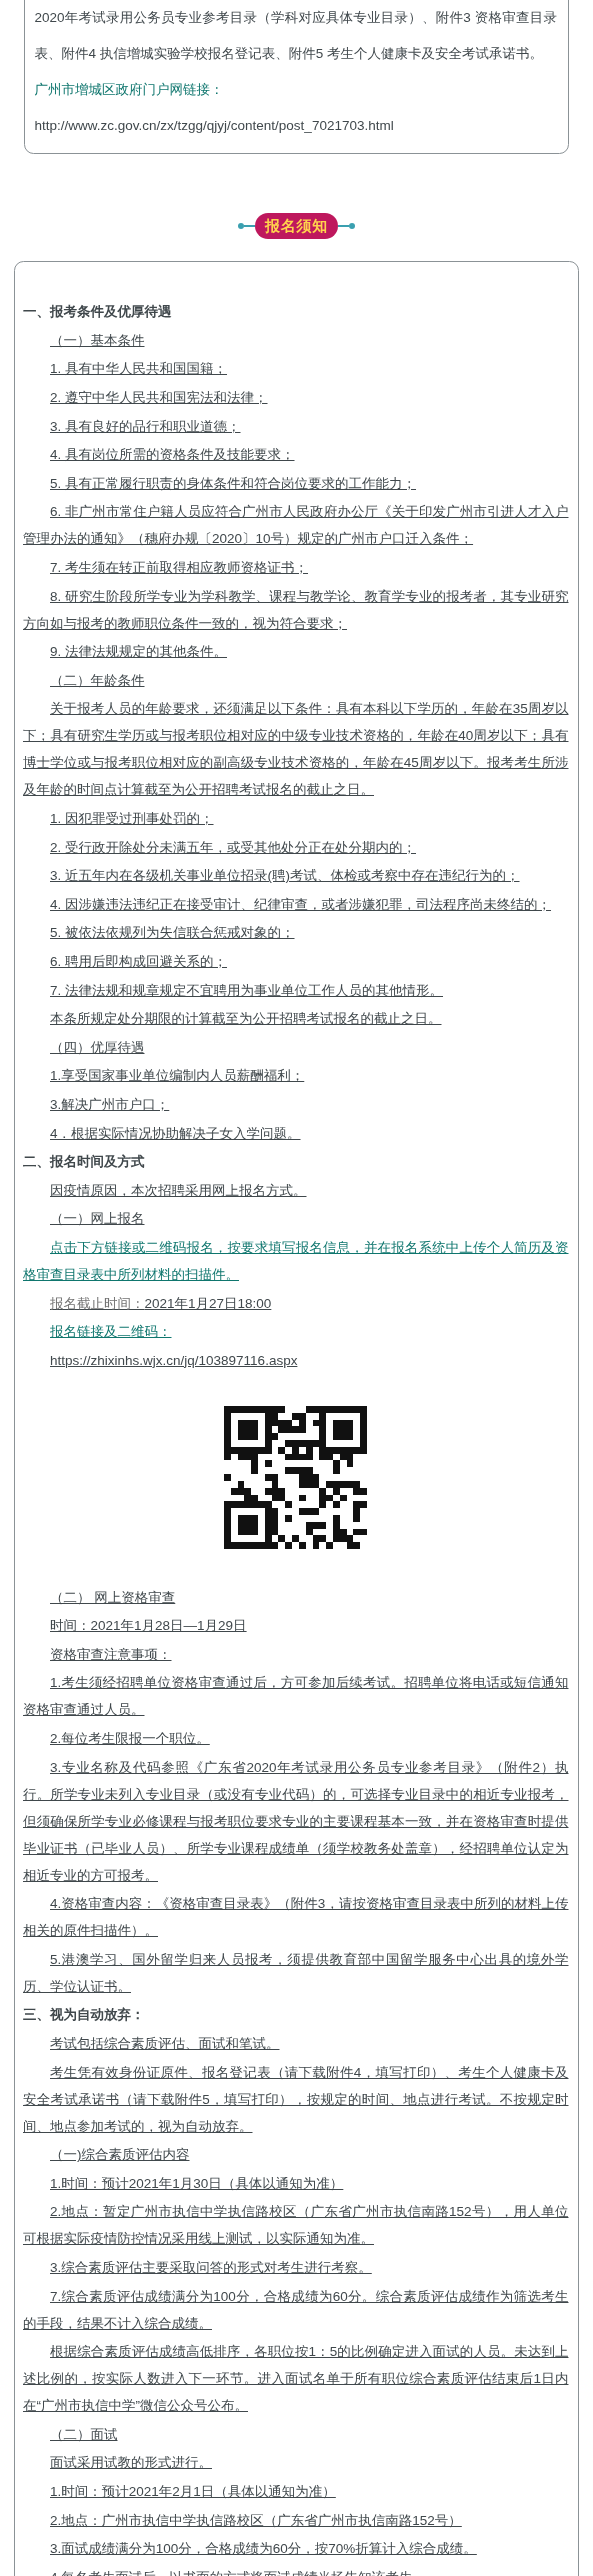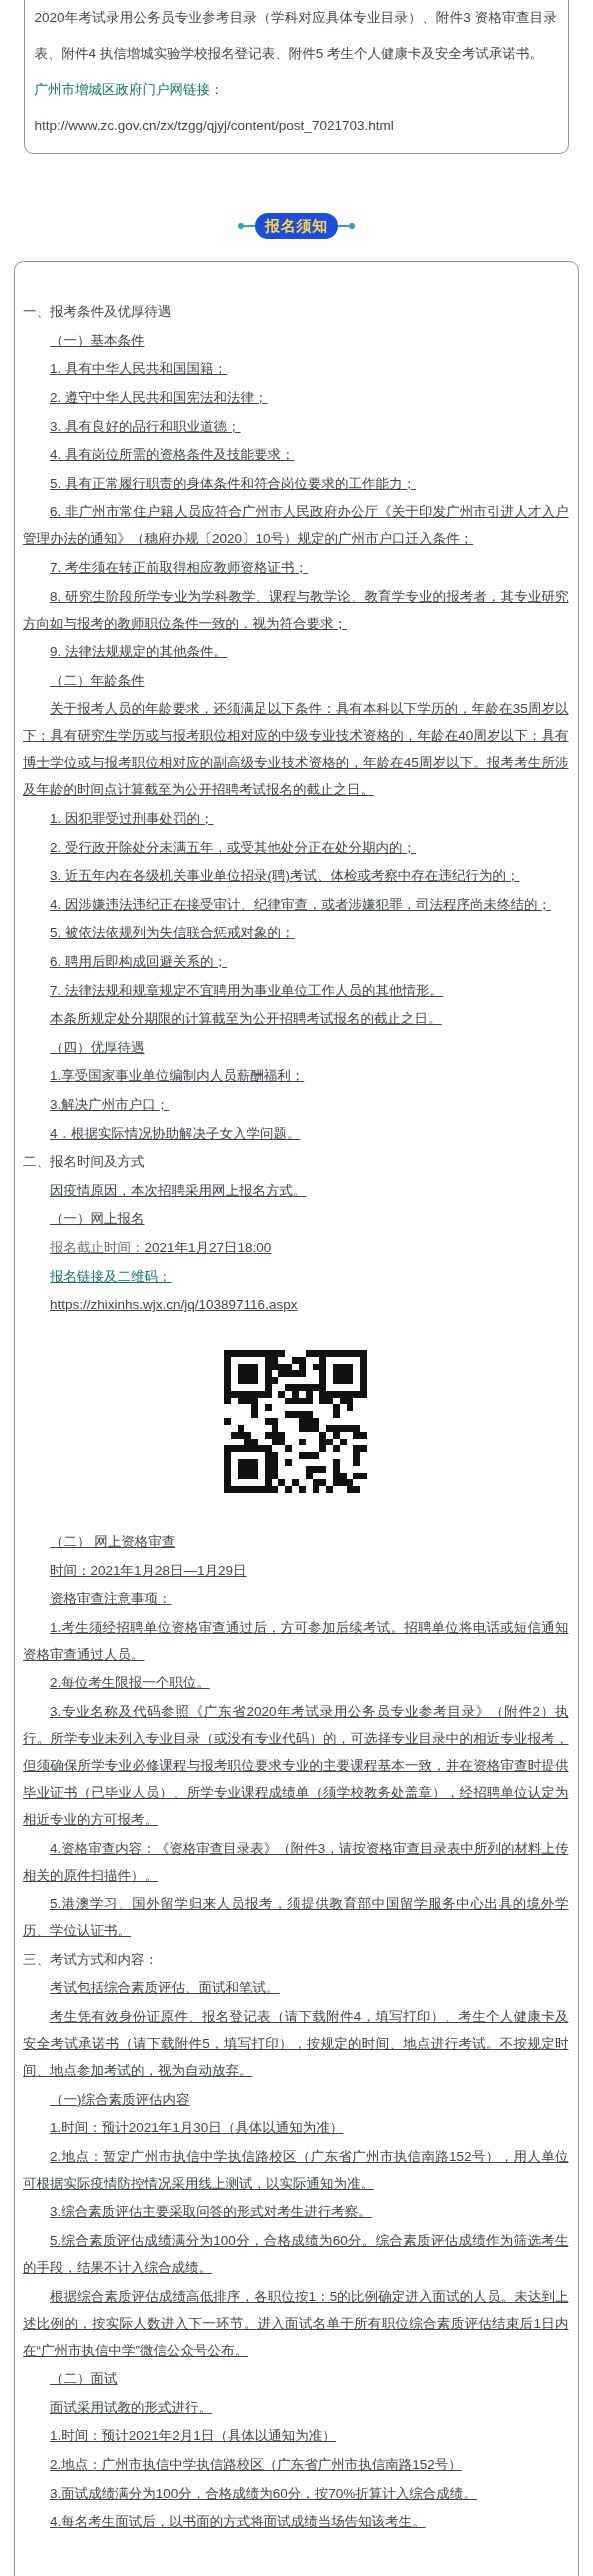--- a/index.html
+++ b/index.html
@@ -17,32 +17,32 @@
     padding:20.6px 11px 9.5px 9.5px;
   }
   #intro-card p{margin:0;line-height:36px;text-align:justify;}
   #notice-card{
     width:565px;margin:22px auto 0 auto;
     padding:36px 9.5px 48px 8px;
   }
   #notice-card p{margin:0 0 1.6px 0;line-height:27px;text-align:justify;}
   .para{text-indent:2em;text-decoration:underline;}
   .noindent{text-indent:0;}
-  .sec-h{font-weight:normal;text-indent:0;}
+  .sec-h{font-weight:bold;text-indent:0;}
   .red{color:#0f766e;}
   .red-part{color:#737373;}
   
   .badge-row{
     margin-top:59px;margin-bottom:0;
     display:flex;align-items:center;justify-content:center;
   }
   .badge-dot{width:6.3px;height:6.3px;border-radius:50%;background:#3ba0b0;}
   .badge-dash{width:10.3px;height:1.6px;background:#3ba0b0;}
   .badge-pill{
-    background:#1d4ed8;color:#ffd34d;font-weight:bold;font-size:15px;
+    background:#be185d;color:#ffd34d;font-weight:bold;font-size:15px;
     padding:3.2px 10.3px 4px 10.3px;border-radius:14.3px;letter-spacing:0.8px;
     line-height:19px;
   }
   
   .qr-wrap{
     width:143px;height:143px;margin:32px auto 35px auto;
   }
   .qr-wrap svg{width:100%;height:100%;display:block;}
 </style>
 </head>
@@ -84,20 +84,21 @@
     <p class="para ">6. 聘用后即构成回避关系的；</p>
     <p class="para ">7. 法律法规和规章规定不宜聘用为事业单位工作人员的其他情形。</p>
     <p class="para ">本条所规定处分期限的计算截至为公开招聘考试报名的截止之日。</p>
     <p class="para ">（四）优厚待遇</p>
     <p class="para ">1.享受国家事业单位编制内人员薪酬福利；</p>
     <p class="para ">3.解决广州市户口；</p>
     <p class="para ">4．根据实际情况协助解决子女入学问题。</p>
     <p class="sec-h">二、报名时间及方式</p>
     <p class="para ">因疫情原因，本次招聘采用网上报名方式。</p>
     <p class="para ">（一）网上报名</p>
+    <p class="para red">点击下方链接或二维码报名，按要求填写报名信息，并在报名系统中上传个人简历及资格审查目录表中所列材料的扫描件。</p>
     <p class="para"><span class="red-part">报名截止时间：</span><span>2021年1月27日18:00</span></p>
     <p class="para red">报名链接及二维码：</p>
     <p class="para ">https://zhixinhs.wjx.cn/jq/103897116.aspx</p>
     <div class="qr-wrap">
       <svg viewBox="0 0 21 21" shape-rendering="crispEdges">
         <rect x="0" y="0" width="1" height="1" fill="#111111"></rect>
         <rect x="1" y="0" width="1" height="1" fill="#111111"></rect>
         <rect x="2" y="0" width="1" height="1" fill="#111111"></rect>
         <rect x="3" y="0" width="1" height="1" fill="#111111"></rect>
         <rect x="4" y="0" width="1" height="1" fill="#111111"></rect>
@@ -318,28 +319,28 @@
       </svg>
     </div>
     <p class="para ">（二）  网上资格审查</p>
     <p class="para ">时间：2021年1月28日—1月29日</p>
     <p class="para ">资格审查注意事项：</p>
     <p class="para ">1.考生须经招聘单位资格审查通过后，方可参加后续考试。招聘单位将电话或短信通知资格审查通过人员。</p>
     <p class="para ">2.每位考生限报一个职位。</p>
     <p class="para ">3.专业名称及代码参照《广东省2020年考试录用公务员专业参考目录》（附件2）执行。所学专业未列入专业目录（或没有专业代码）的，可选择专业目录中的相近专业报考，但须确保所学专业必修课程与报考职位要求专业的主要课程基本一致，并在资格审查时提供毕业证书（已毕业人员）、所学专业课程成绩单（须学校教务处盖章），经招聘单位认定为相近专业的方可报考。</p>
     <p class="para ">4.资格审查内容：《资格审查目录表》（附件3，请按资格审查目录表中所列的材料上传相关的原件扫描件）。</p>
     <p class="para ">5.港澳学习、国外留学归来人员报考，须提供教育部中国留学服务中心出具的境外学历、学位认证书。</p>
-    <p class="sec-h">三、考试方式和内容：</p>
+    <p class="sec-h">三、视为自动放弃：</p>
     <p class="para ">考试包括综合素质评估、面试和笔试。</p>
     <p class="para ">考生凭有效身份证原件、报名登记表（请下载附件4，填写打印）、考生个人健康卡及安全考试承诺书（请下载附件5，填写打印），按规定的时间、地点进行考试。不按规定时间、地点参加考试的，视为自动放弃。</p>
     <p class="para ">（一)综合素质评估内容</p>
     <p class="para ">1.时间：预计2021年1月30日（具体以通知为准）</p>
     <p class="para ">2.地点：暂定广州市执信中学执信路校区（广东省广州市执信南路152号），用人单位可根据实际疫情防控情况采用线上测试，以实际通知为准。</p>
     <p class="para ">3.综合素质评估主要采取问答的形式对考生进行考察。</p>
-    <p class="para ">5.综合素质评估成绩满分为100分，合格成绩为60分。综合素质评估成绩作为筛选考生的手段，结果不计入综合成绩。</p>
+    <p class="para ">7.综合素质评估成绩满分为100分，合格成绩为60分。综合素质评估成绩作为筛选考生的手段，结果不计入综合成绩。</p>
     <p class="para ">根据综合素质评估成绩高低排序，各职位按1：5的比例确定进入面试的人员。未达到上述比例的，按实际人数进入下一环节。进入面试名单于所有职位综合素质评估结束后1日内在“广州市执信中学”微信公众号公布。</p>
     <p class="para ">（二）面试</p>
     <p class="para ">面试采用试教的形式进行。</p>
     <p class="para ">1.时间：预计2021年2月1日（具体以通知为准）</p>
     <p class="para ">2.地点：广州市执信中学执信路校区（广东省广州市执信南路152号）</p>
     <p class="para ">3.面试成绩满分为100分，合格成绩为60分，按70%折算计入综合成绩。</p>
     <p class="para ">4.每名考生面试后，以书面的方式将面试成绩当场告知该考生。</p>
   </div>
 
 

